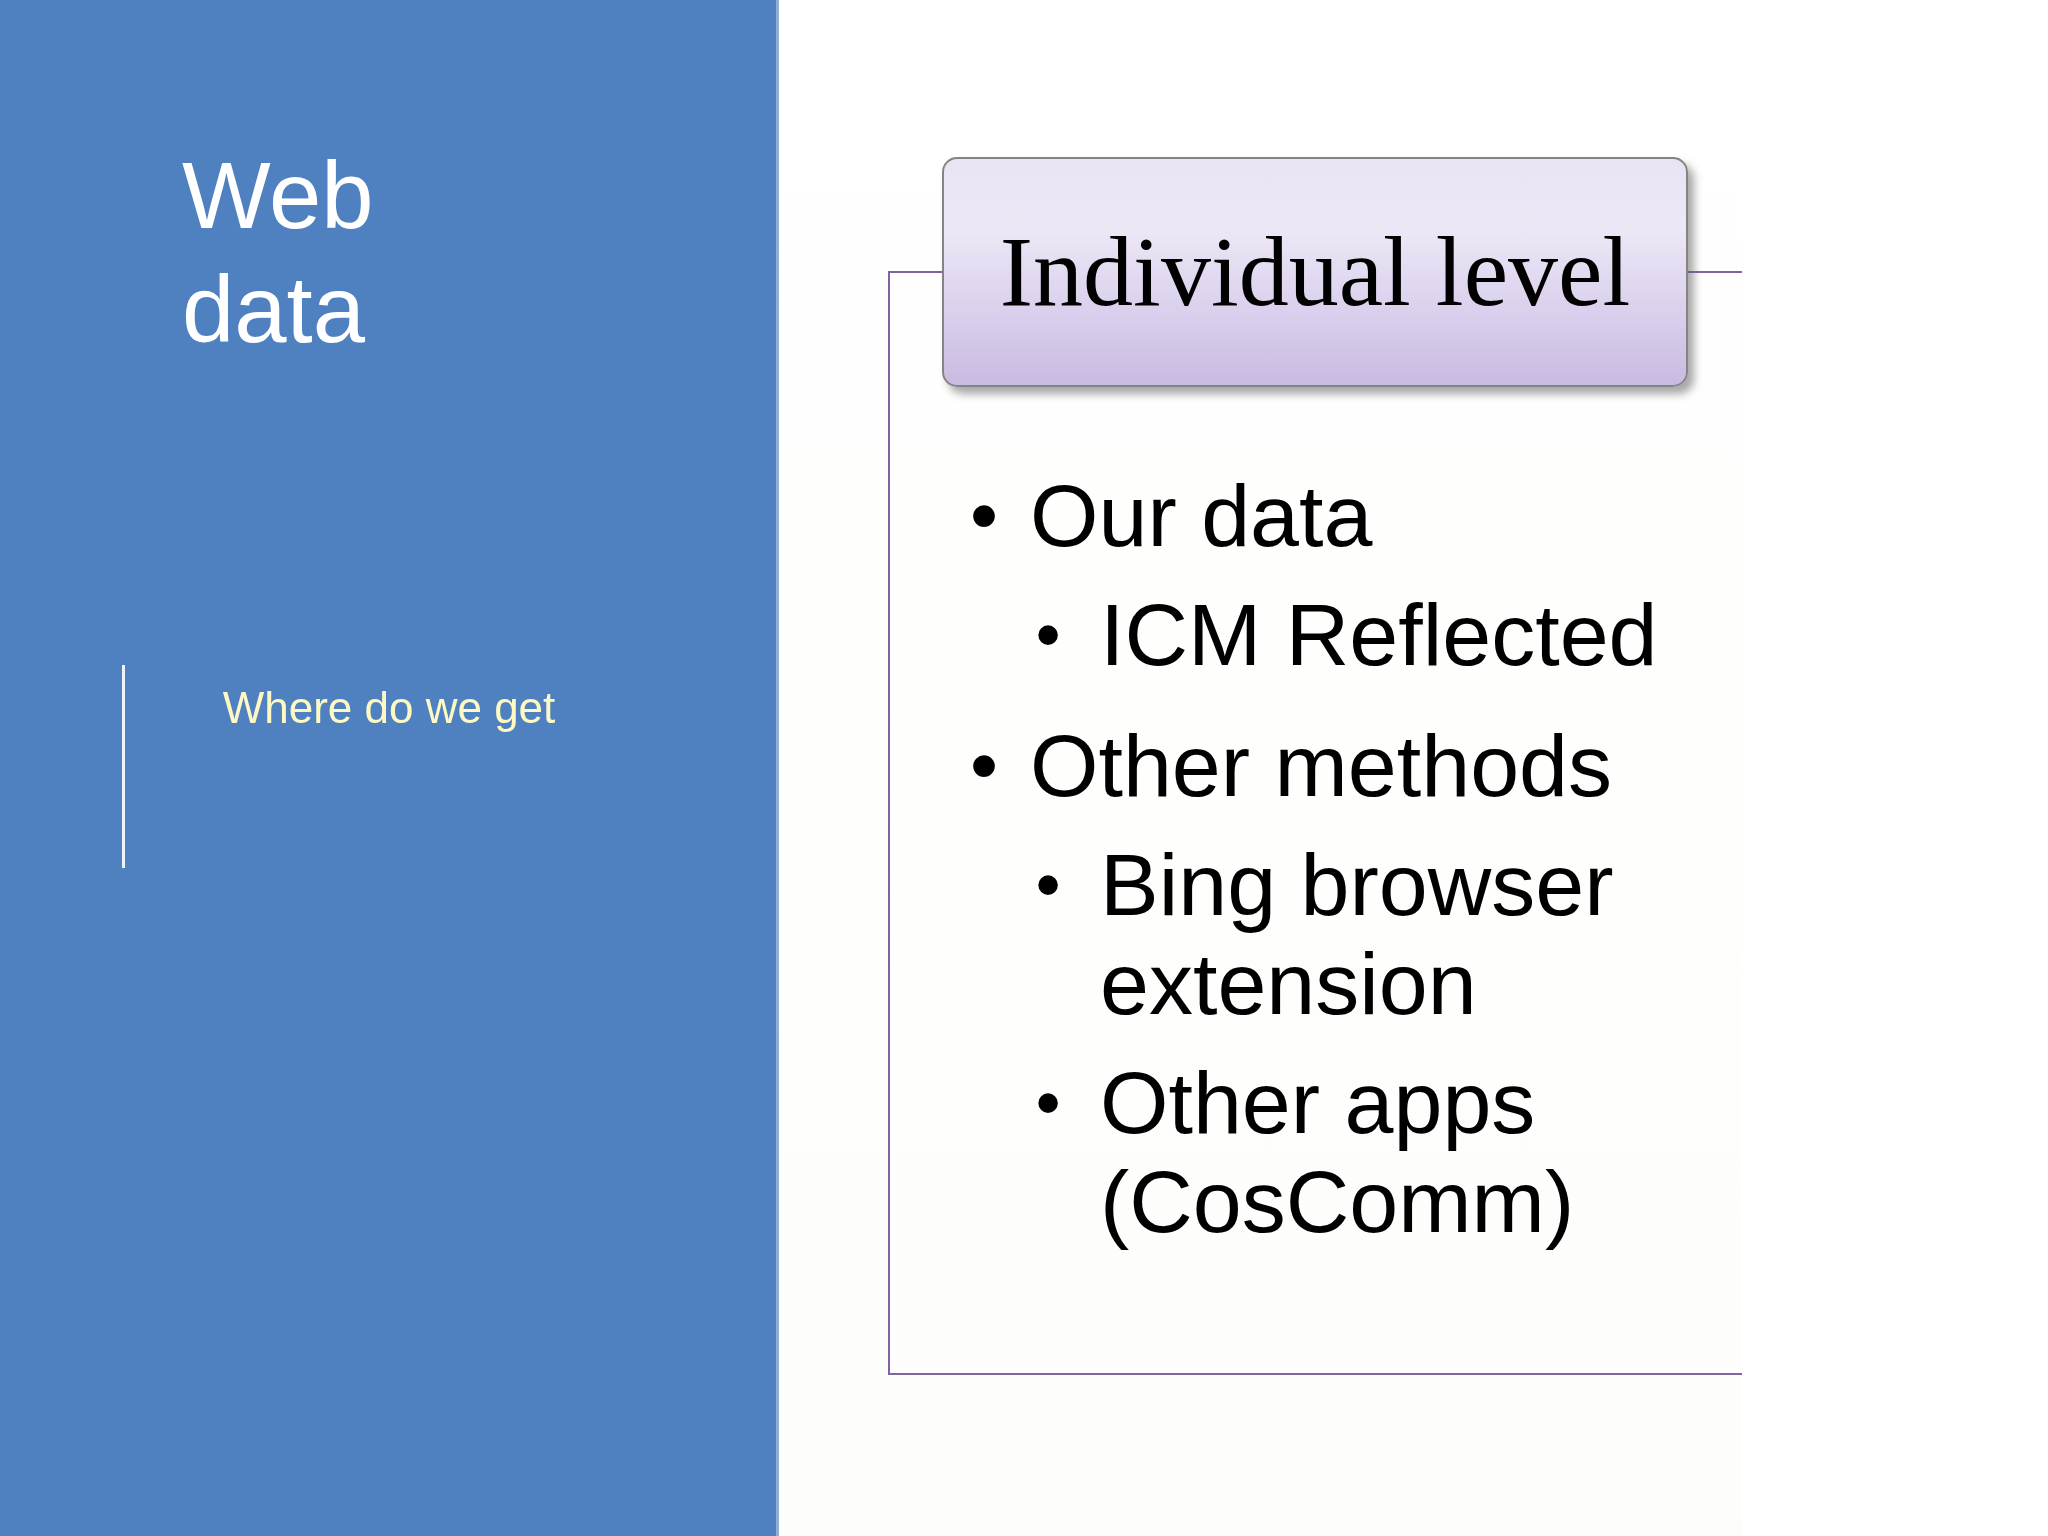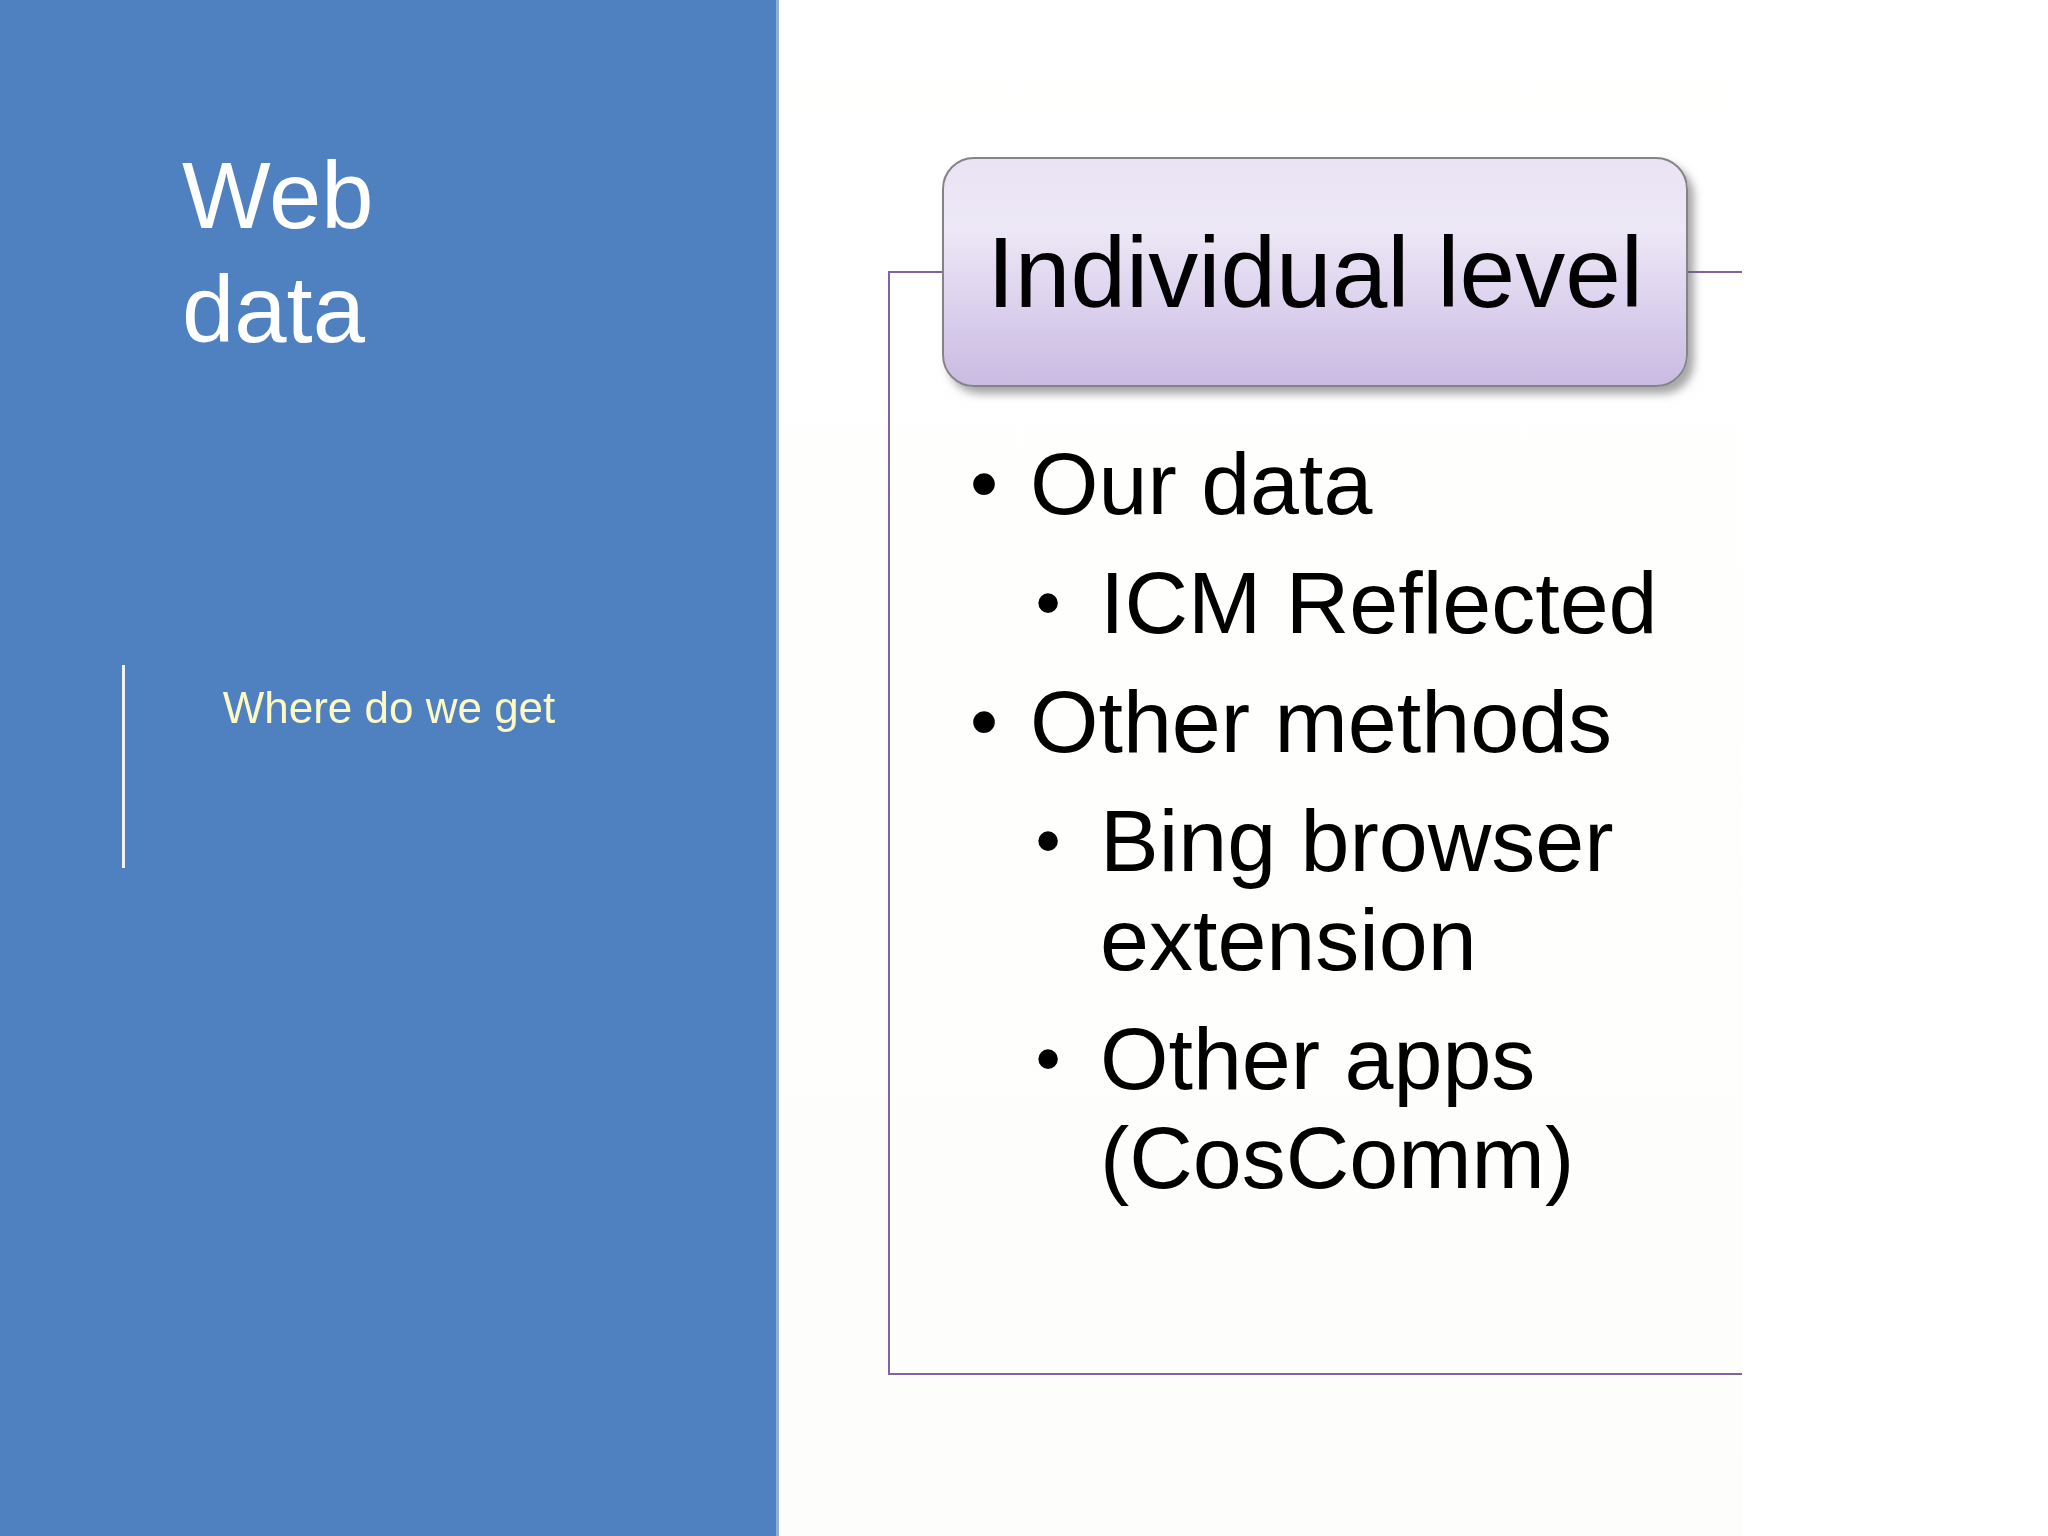--- a/index.html
+++ b/index.html
@@ -38,27 +38,28 @@
   
   .outline-box{
     position:absolute;left:888px;top:271px;width:1051px;height:1104px;
     border:2px solid #8064A2;
     box-sizing:border-box;
     background:transparent;
     z-index:1;
   }
   .header-box{
     position:absolute;left:942px;top:157px;width:746px;height:230px;
-    border-radius:32px;
+    border-radius:15px;
     border:2px solid #848484;
     box-sizing:border-box;
     background:linear-gradient(180deg,#E9E3F4 0%,#EDE8F6 30%,#D9CEEC 70%,#C9BBE1 100%);
     box-shadow:6px 7px 8px rgba(95,95,95,0.55);
     display:flex;align-items:center;justify-content:center;
     z-index:2;
+    font-family:Liberation Serif, serif;
   }
   .header-label{
     color:#000000;
     font-size:100px;line-height:100px;font-weight:400;
     white-space:nowrap;
   }
   .bullet-list{
     position:absolute;left:950px;top:434px;width:880px;
     z-index:2;
     color:#000000;
@@ -69,21 +70,21 @@
     margin-top:20px;
   }
   .bullet-item:first-child{margin-top:0;}
   .bullet-item .bullet-marker{
     position:absolute;top:0;
     width:40px;text-align:center;
     font-size:80px;line-height:99px;
   }
   .bullet-item.lvl1 .bullet-marker{left:14px;}
   .bullet-item.lvl2 .bullet-marker{left:78px;font-size:72px;}
-  .bullet-item.lvl1 .bullet-text{padding-left:80px;}
+  .bullet-item.lvl1 .bullet-text{padding-left:80px;margin-top:32px;}
   .bullet-item.lvl2 .bullet-text{padding-left:150px;}
 </style>
 </head>
 <body>
 
 <div class="slide">
 
   <div class="left-panel">
     <div class="slide-title">
       <div>Web</div>

